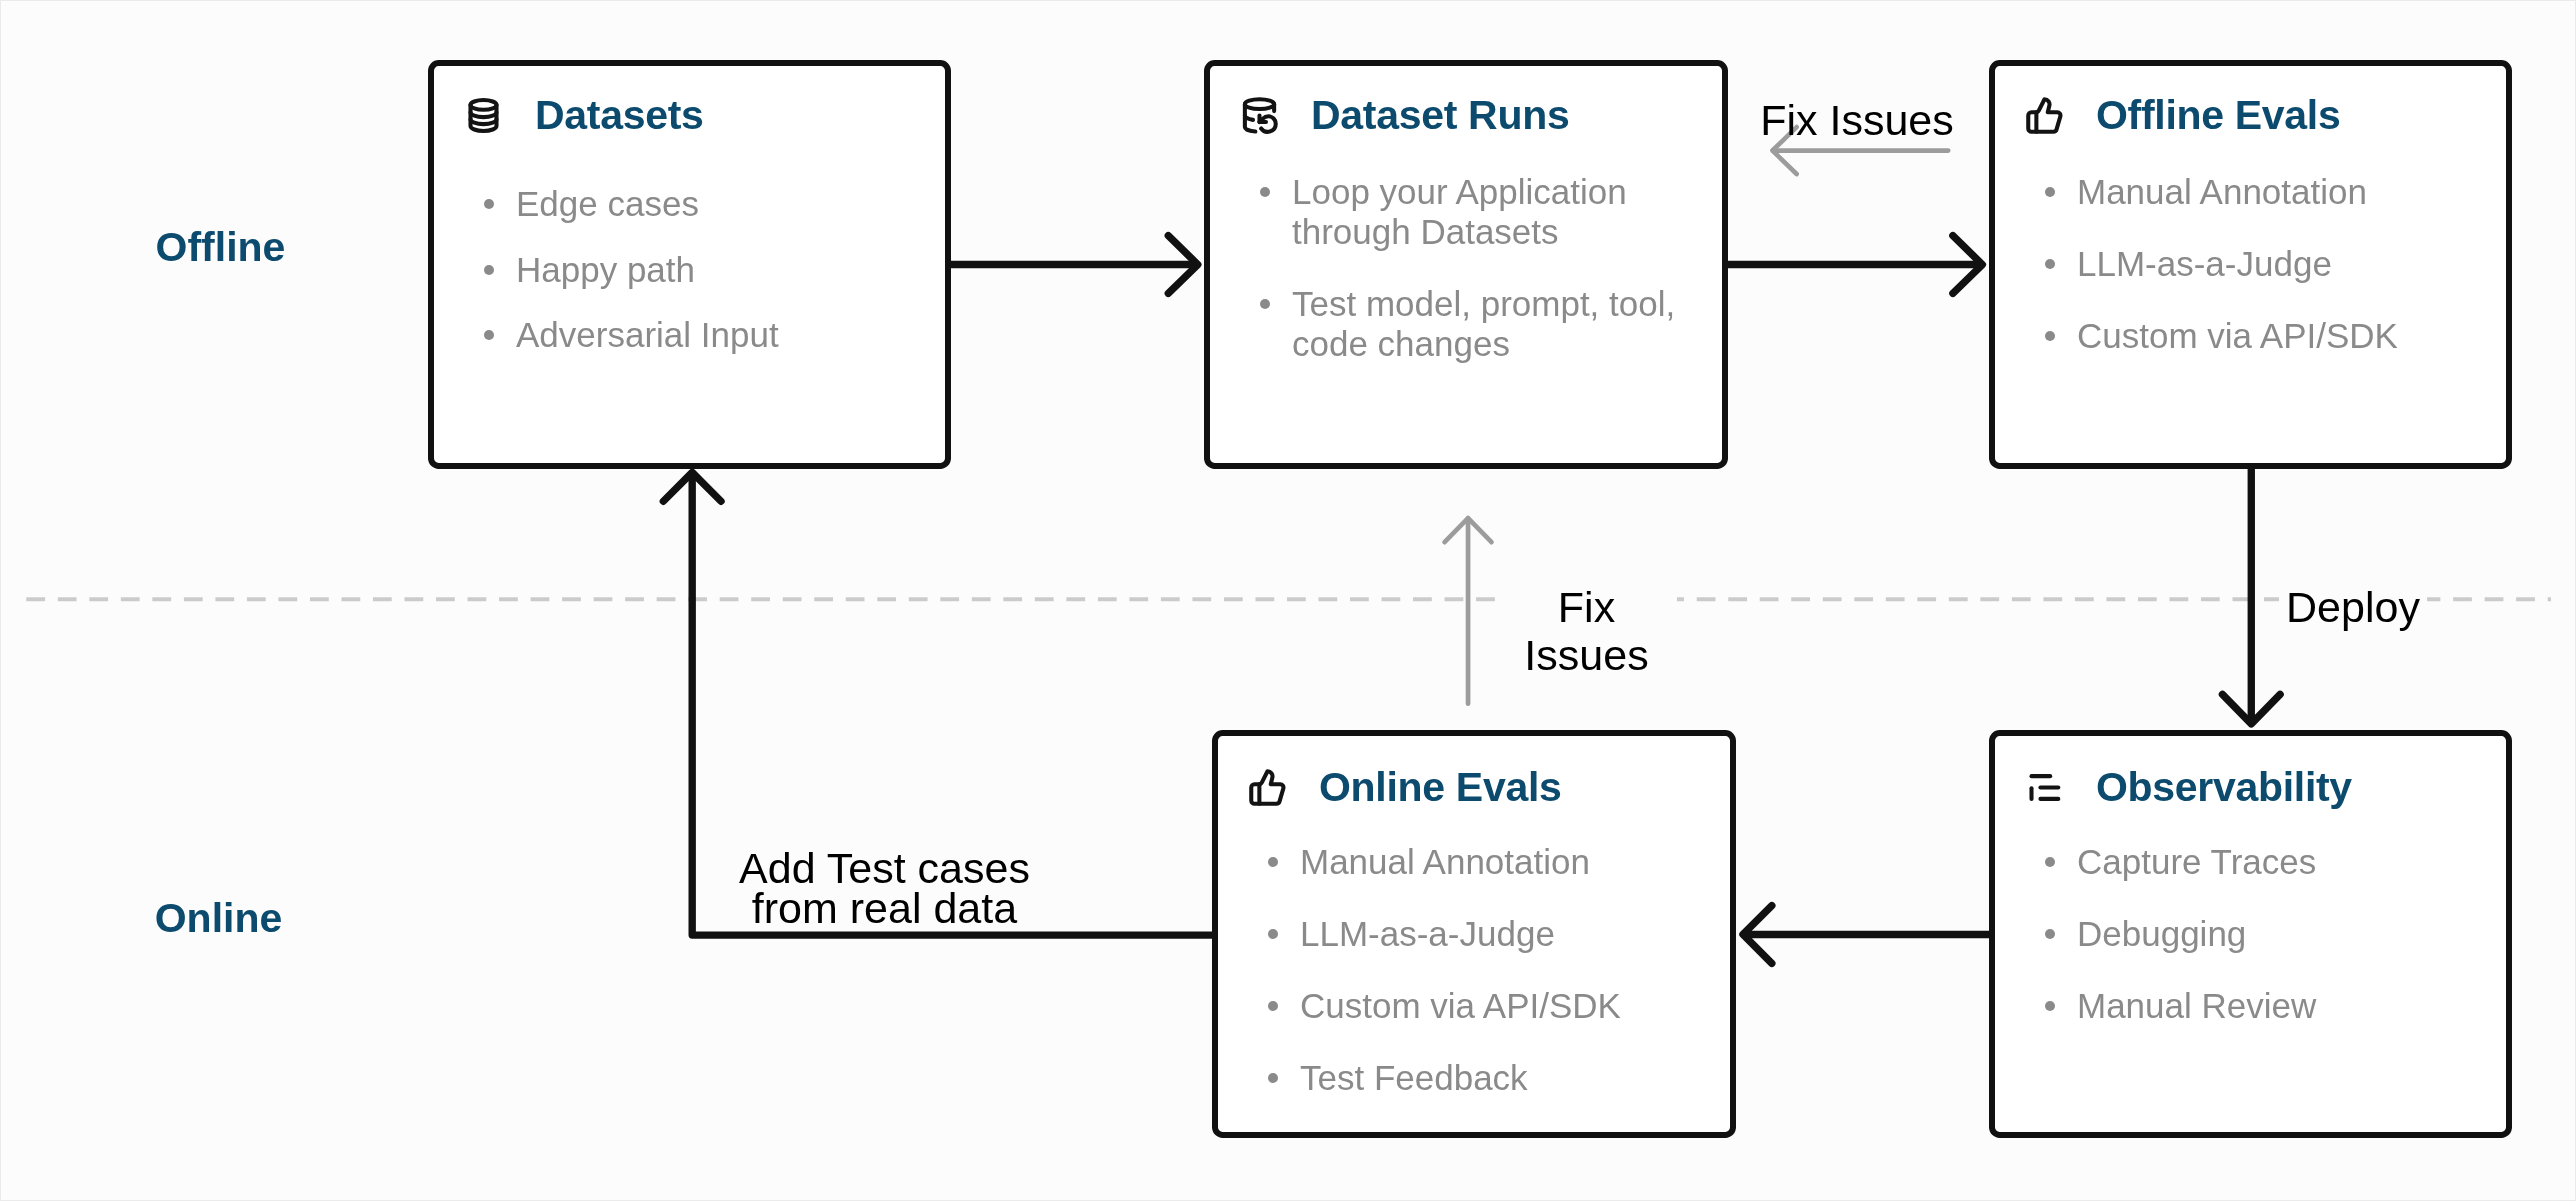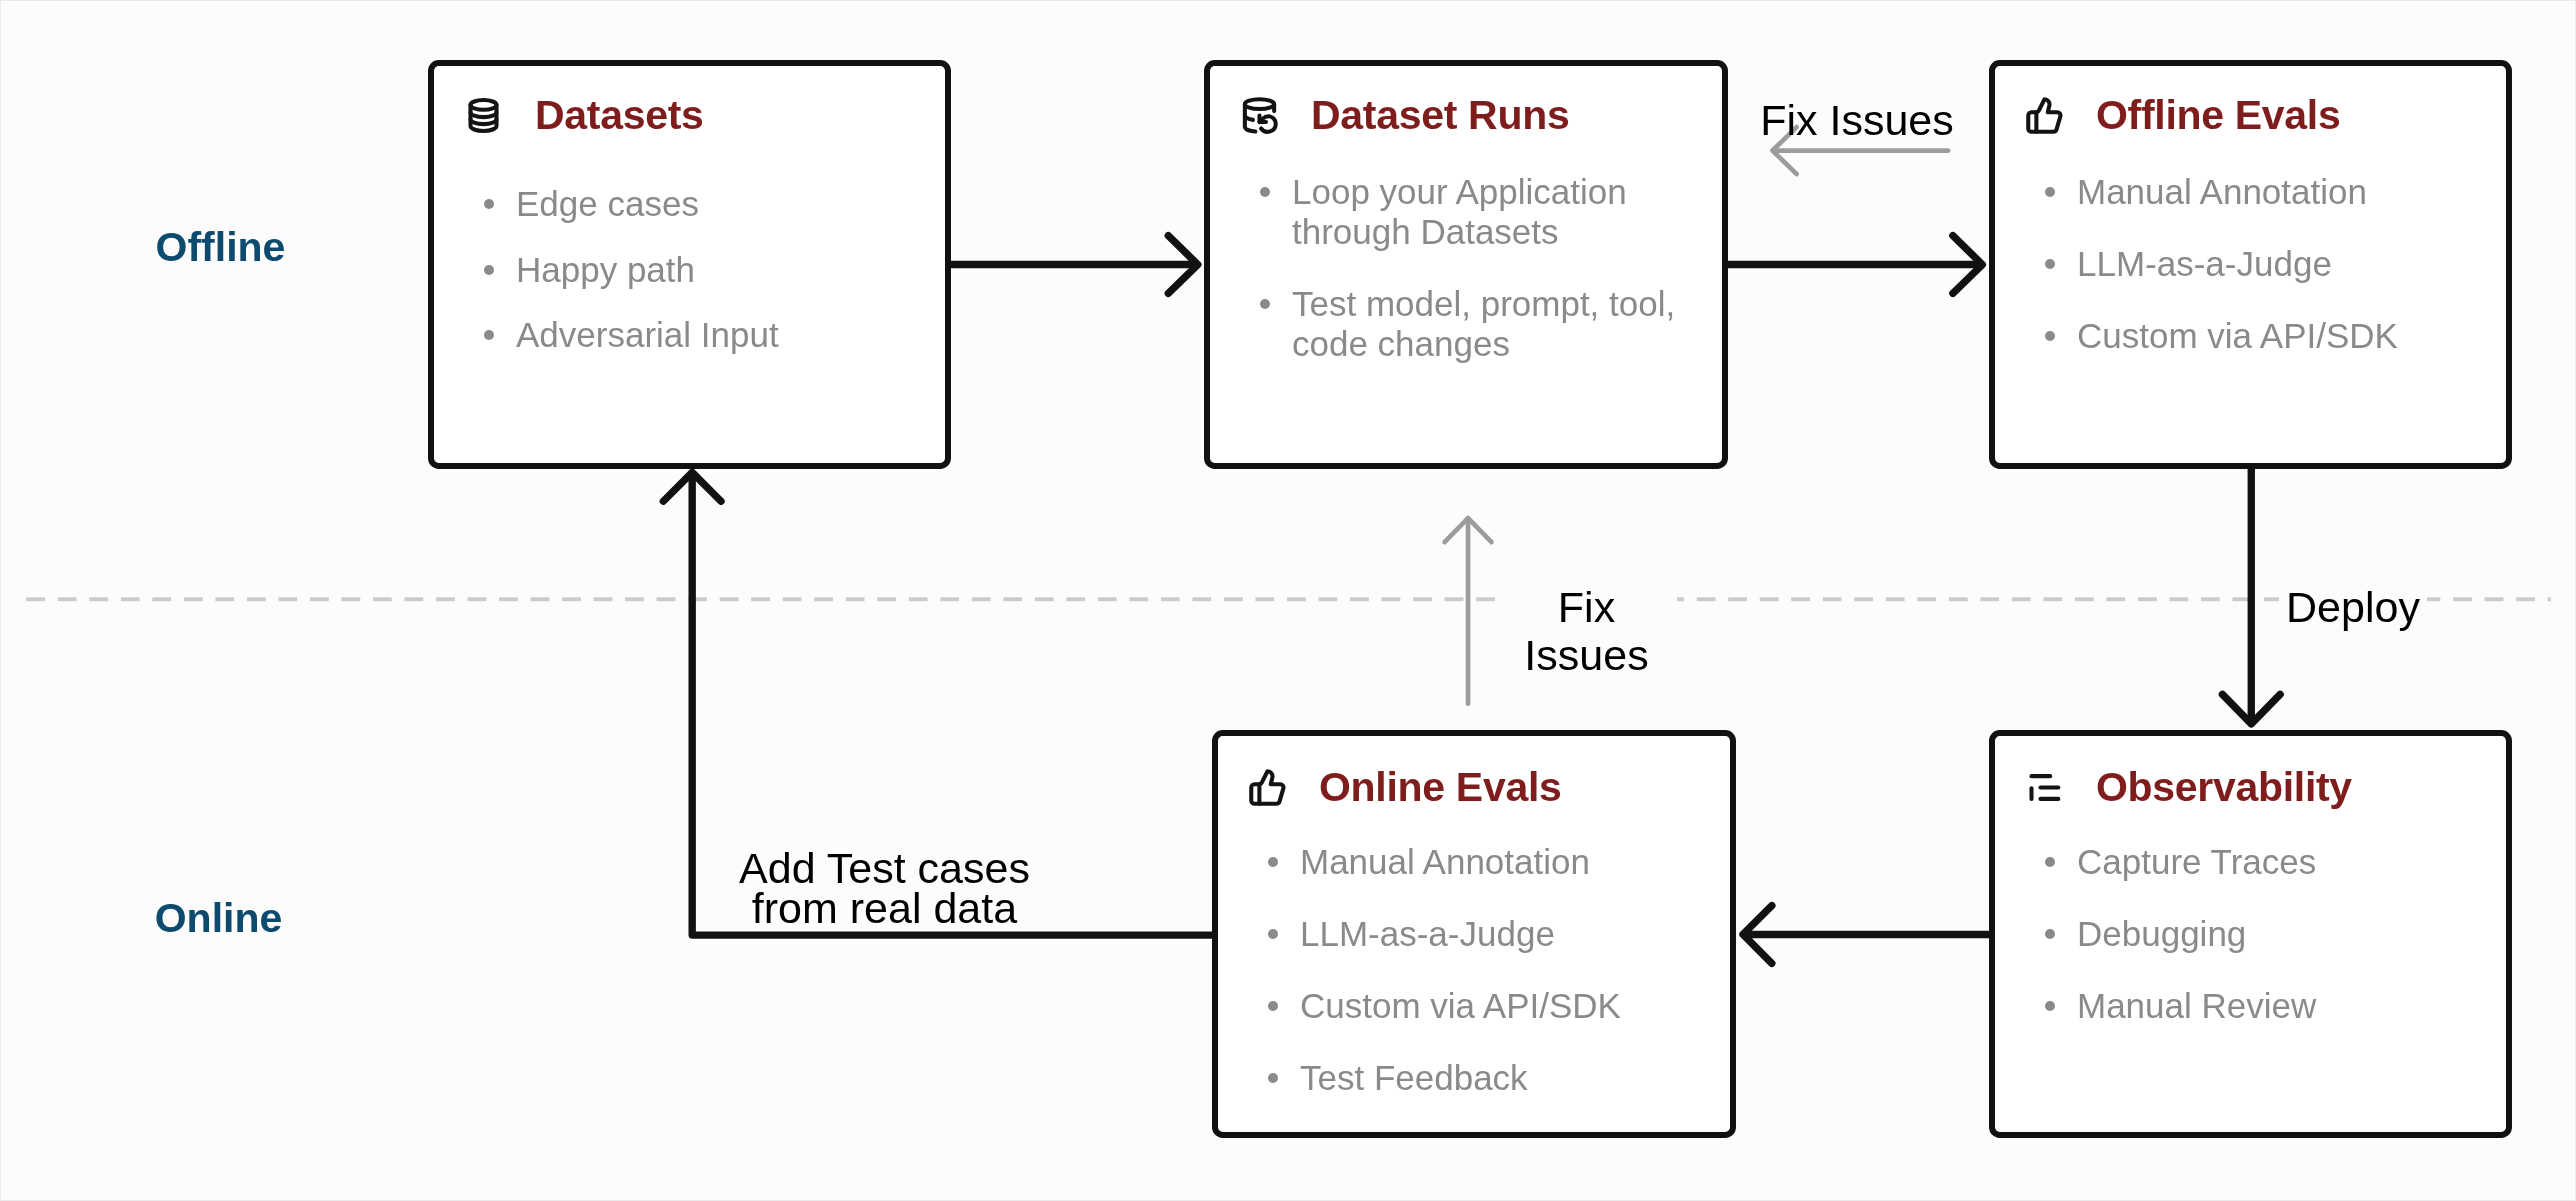--- a/index.html
+++ b/index.html
@@ -23,21 +23,21 @@
   .box-header{
     position:absolute;
     display:flex;
     align-items:center;
     gap:32px;
     height:43px;
   }
   .box-header .icon{width:39px;height:39px;flex:0 0 auto;display:block;}
   .box-header .icon svg{width:39px;height:39px;display:block;stroke:#131313;fill:none;stroke-width:2.5;stroke-linecap:round;stroke-linejoin:round;}
   .box-title{
-    font-size:41px;font-weight:700;color:#7f1d1d;letter-spacing:-0.3px;white-space:nowrap;line-height:43px;
+    font-size:41px;font-weight:700;color:#0c4a6e;letter-spacing:-0.3px;white-space:nowrap;line-height:43px;
   }
   ul.bullets{
     position:absolute;margin:0;padding:0;list-style:none;
   }
   ul.bullets li{
     position:relative;
     padding-left:32px;
     font-size:35px;line-height:40px;color:#8a8a8a;
     margin-bottom:32px;
     white-space:pre-line;

